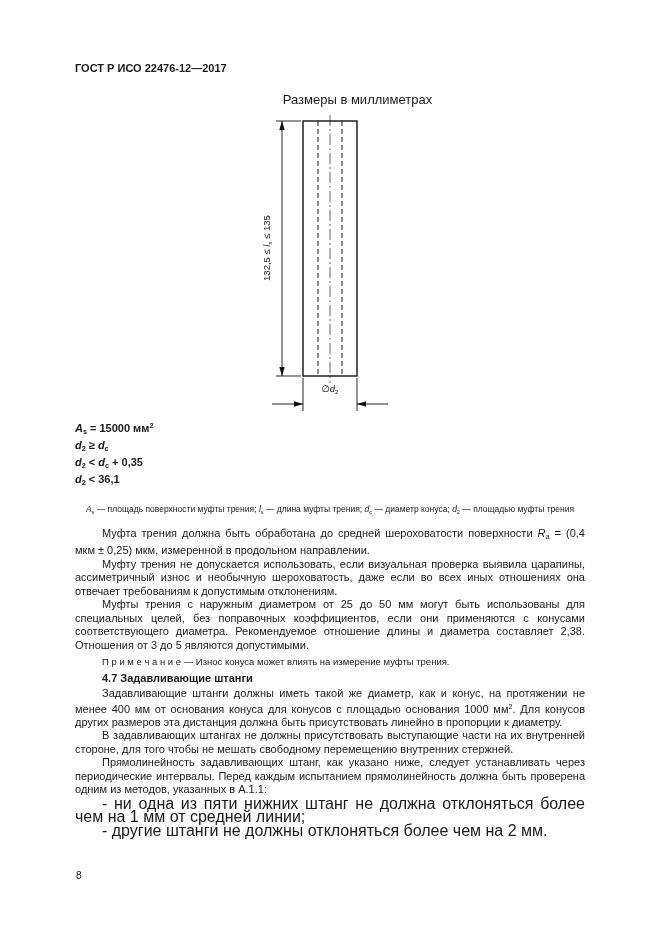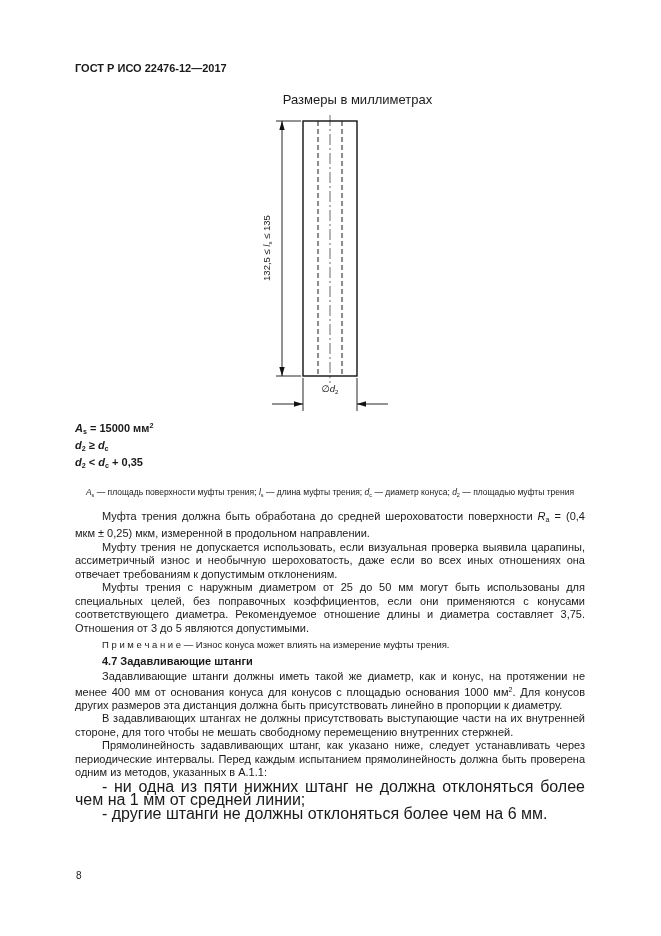--- a/index.html
+++ b/index.html
@@ -80,34 +80,35 @@
           <polygon points="137,291 146,288.3 146,293.7" fill="#111111"></polygon>
         </svg>
         <div class="dim-length"><span>132,5 ≤ </span><span class="it">l</span><span class="sub">s</span><span> ≤ 135</span></div>
         <div class="dim-dia"><span>∅</span><span class="it">d</span><span class="sub">2</span></div>
       </div>
 
       <div class="formulas">
         <div class="formula"><span class="it">A</span><span class="sub">s</span><span> = 15000 мм</span><span class="sup">2</span></div>
         <div class="formula"><span class="it">d</span><span class="sub">2</span><span> ≥ </span><span class="it">d</span><span class="sub">c</span></div>
         <div class="formula"><span class="it">d</span><span class="sub">2</span><span> &lt; </span><span class="it">d</span><span class="sub">c</span><span> + 0,35</span></div>
+        <div class="formula"><span class="it">d</span><span class="sub">2</span><span> &lt; 36,1</span></div>
       </div>
 
       <div class="legend"><span class="it">A</span><span class="sub">s</span><span> — площадь поверхности муфты трения; </span><span class="it">l</span><span class="sub">s</span><span> — длина муфты трения; </span><span class="it">d</span><span class="sub">c</span><span> — диаметр конуса; </span><span class="it">d</span><span class="sub">2</span><span> — площадью муфты трения</span></div>
     </div>
 
     <div class="bodytext">
       <div class="para"><span>Муфта трения должна быть обработана до средней шероховатости поверхности </span><span class="it">R</span><span class="sub">a</span><span> = (0,4 мкм ± 0,25) мкм, измеренной в продольном направлении.</span></div>
       <div class="para">Муфту трения не допускается использовать, если визуальная проверка выявила царапины, ассиметричный износ и необычную шероховатость, даже если во всех иных отношениях она отвечает требованиям к допустимым отклонениям.</div>
-      <div class="para">Муфты трения с наружным диаметром от 25 до 50 мм могут быть использованы для специальных целей, без поправочных коэффициентов, если они применяются с конусами соответствующего диаметра. Рекомендуемое отношение длины и диаметра составляет 3,75. Отношения от 3 до 5 являются допустимыми.</div>
+      <div class="para">Муфты трения с наружным диаметром от 25 до 50 мм могут быть использованы для специальных целей, без поправочных коэффициентов, если они применяются с конусами соответствующего диаметра. Рекомендуемое отношение длины и диаметра составляет 2,38. Отношения от 3 до 5 являются допустимыми.</div>
       <div class="note">П р и м е ч а н и е — Износ конуса может влиять на измерение муфты трения.</div>
       <div class="heading">4.7 Задавливающие штанги</div>
       <div class="para"><span>Задавливающие штанги должны иметь такой же диаметр, как и конус, на протяжении не менее 400 мм от основания конуса для конусов с площадью основания 1000 мм</span><span class="sup">2</span><span>. Для конусов других размеров эта дистанция должна быть присутствовать линейно в пропорции к диаметру.</span></div>
       <div class="para">В задавливающих штангах не должны присутствовать выступающие части на их внутренней стороне, для того чтобы не мешать свободному перемещению внутренних стержней.</div>
       <div class="para">Прямолинейность задавливающих штанг, как указано ниже, следует устанавливать через периодические интервалы. Перед каждым испытанием прямолинейность должна быть проверена одним из методов, указанных в А.1.1:</div>
       <div class="list-item">- ни одна из пяти нижних штанг не должна отклоняться более чем на 1 мм от средней линии;</div>
-      <div class="list-item">- другие штанги не должны отклоняться более чем на 6 мм.</div>
+      <div class="list-item">- другие штанги не должны отклоняться более чем на 2 мм.</div>
     </div>
 
   </div>
 
   <div class="page-num">8</div>
 </div>
 
 </body></html>

